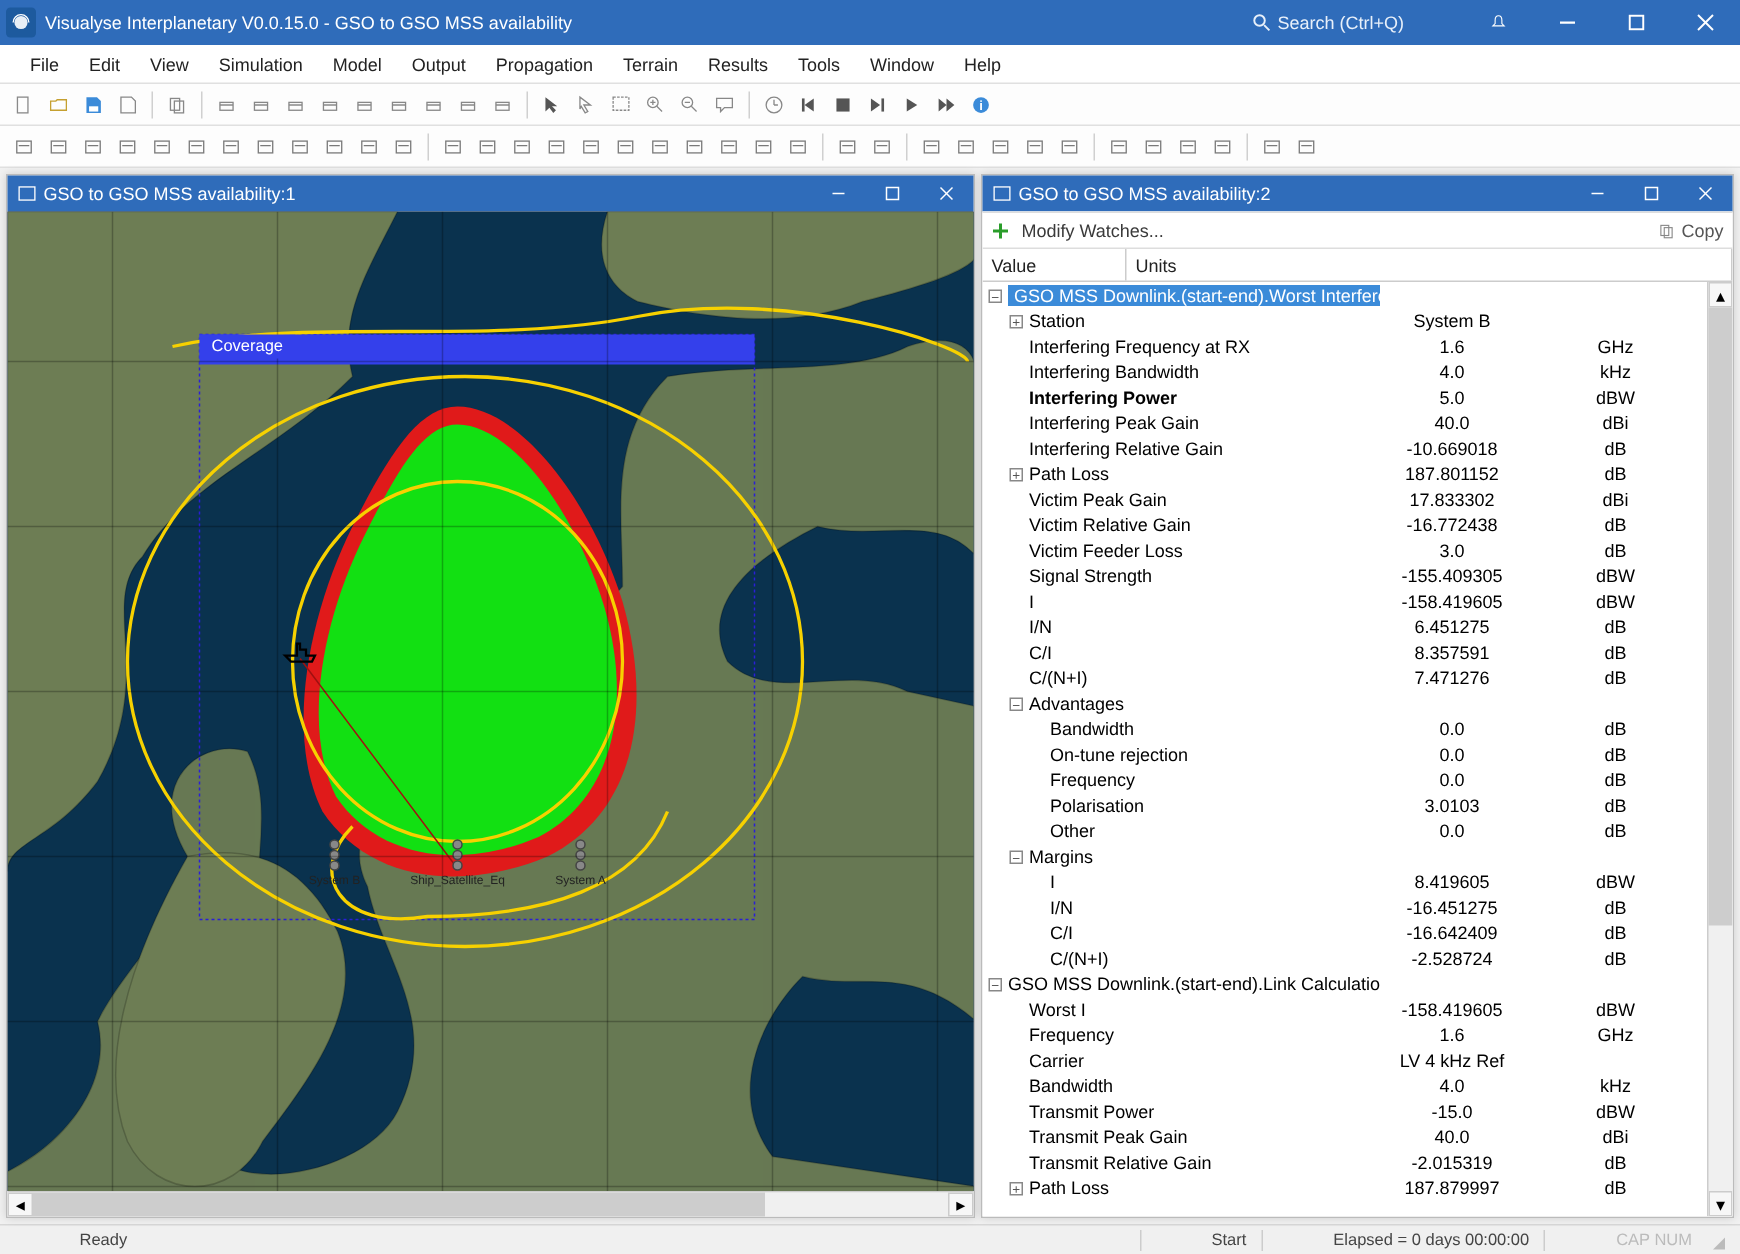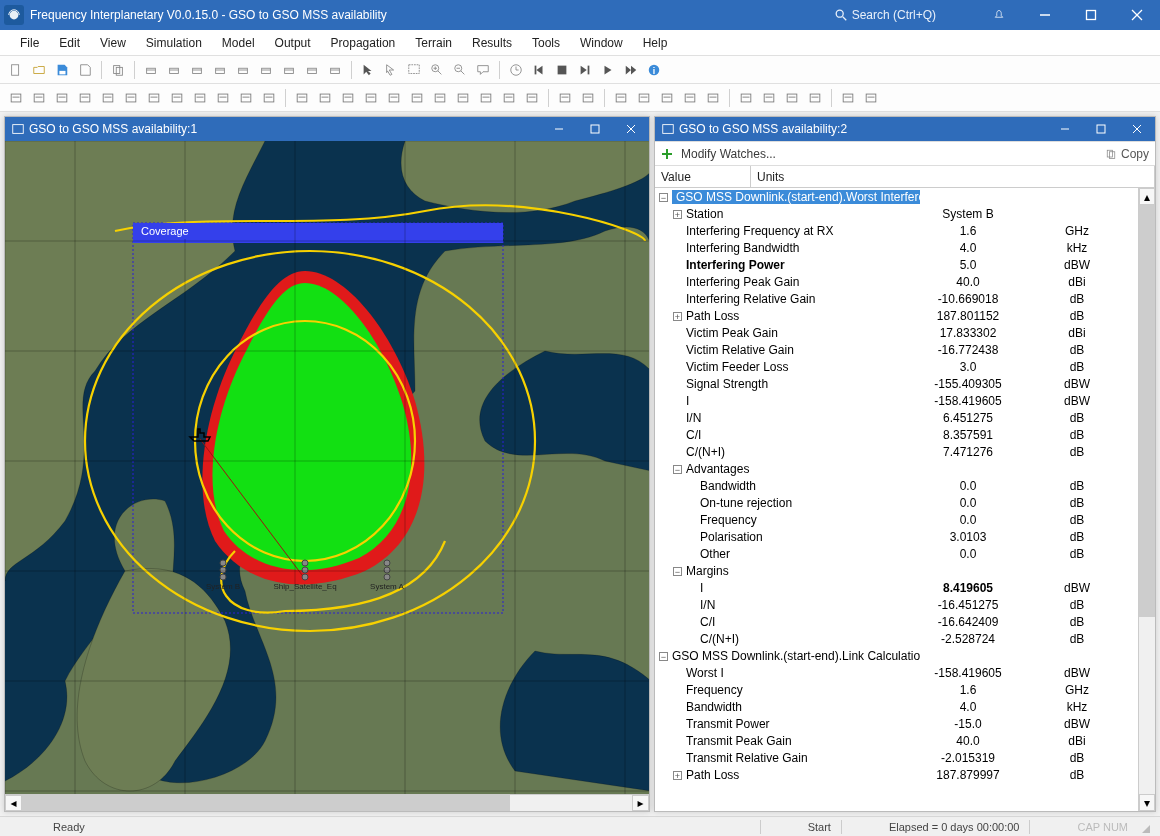--- a/index.html
+++ b/index.html
@@ -76,21 +76,21 @@
 </head>
 <body>
 
 <div class="titlebar">
   <div class="logo">
     <svg viewBox="0 0 16 16">
         <circle cx="8" cy="8" r="5" fill="#fff" opacity="0.9"></circle>
         <path d="M2 8 A6 6 0 0 1 14 8" stroke="#fff" fill="none"></path>
       </svg>
   </div>
-  <div class="title">Frequency Interplanetary V0.0.15.0 - GSO to GSO MSS availability</div>
+  <div class="title">Visualyse Interplanetary V0.0.15.0 - GSO to GSO MSS availability</div>
   <div class="search">
     <svg viewBox="0 0 16 16">
         <circle cx="6.5" cy="6.5" r="4" stroke="#e8f0fa" fill="none" stroke-width="1.5"></circle>
         <line x1="10" y1="10" x2="14" y2="14" stroke="#e8f0fa" stroke-width="1.5"></line>
       </svg>
     <span>Search (Ctrl+Q)</span>
   </div>
   <div class="winbtn">
       <svg viewBox="0 0 16 16">
         <path d="M8 2 C6 2 5 4 5 6 L5 9 L3 11 L13 11 L11 9 L11 6 C11 4 10 2 8 2 Z" fill="none" stroke="#fff"></path>
@@ -774,21 +774,21 @@
               <div class="vcell" style="width: 96px;">0.0</div>
               <div class="ucell" style="flex: 1 1 0%;">dB</div>
             </div>
             <div class="watch-row">
               <div style="width: 265px; padding-left: 4px; white-space: nowrap; overflow: hidden;"><span class="indent" style="width:14px"></span><span class="toggle">−</span><span>Margins</span></div>
               <div class="vcell" style="width: 96px;"></div>
               <div class="ucell" style="flex: 1 1 0%;"></div>
             </div>
             <div class="watch-row">
               <div style="width: 265px; padding-left: 4px; white-space: nowrap; overflow: hidden;"><span class="indent" style="width:28px"></span><span class="indent" style="width:13px"></span><span>I</span></div>
-              <div class="vcell" style="width: 96px; font-weight: bold;">8.419605</div>
+              <div class="vcell" style="width: 96px;">8.419605</div>
               <div class="ucell" style="flex: 1 1 0%;">dBW</div>
             </div>
             <div class="watch-row">
               <div style="width: 265px; padding-left: 4px; white-space: nowrap; overflow: hidden;"><span class="indent" style="width:28px"></span><span class="indent" style="width:13px"></span><span>I/N</span></div>
               <div class="vcell" style="width: 96px;">-16.451275</div>
               <div class="ucell" style="flex: 1 1 0%;">dB</div>
             </div>
             <div class="watch-row">
               <div style="width: 265px; padding-left: 4px; white-space: nowrap; overflow: hidden;"><span class="indent" style="width:28px"></span><span class="indent" style="width:13px"></span><span>C/I</span></div>
               <div class="vcell" style="width: 96px;">-16.642409</div>
@@ -806,20 +806,25 @@
             </div>
             <div class="watch-row">
               <div style="width: 265px; padding-left: 4px; white-space: nowrap; overflow: hidden;"><span class="indent" style="width:14px"></span><span class="indent" style="width:13px"></span><span>Worst I</span></div>
               <div class="vcell" style="width: 96px;">-158.419605</div>
               <div class="ucell" style="flex: 1 1 0%;">dBW</div>
             </div>
             <div class="watch-row">
               <div style="width: 265px; padding-left: 4px; white-space: nowrap; overflow: hidden;"><span class="indent" style="width:14px"></span><span class="indent" style="width:13px"></span><span>Frequency</span></div>
               <div class="vcell" style="width: 96px;">1.6</div>
               <div class="ucell" style="flex: 1 1 0%;">GHz</div>
+            </div>
+            <div class="watch-row">
+              <div style="width: 265px; padding-left: 4px; white-space: nowrap; overflow: hidden;"><span class="indent" style="width:14px"></span><span class="indent" style="width:13px"></span><span>Carrier</span></div>
+              <div class="vcell" style="width: 96px;">LV 4 kHz Ref</div>
+              <div class="ucell" style="flex: 1 1 0%;"></div>
             </div>
             <div class="watch-row">
               <div style="width: 265px; padding-left: 4px; white-space: nowrap; overflow: hidden;"><span class="indent" style="width:14px"></span><span class="indent" style="width:13px"></span><span>Bandwidth</span></div>
               <div class="vcell" style="width: 96px;">4.0</div>
               <div class="ucell" style="flex: 1 1 0%;">kHz</div>
             </div>
             <div class="watch-row">
               <div style="width: 265px; padding-left: 4px; white-space: nowrap; overflow: hidden;"><span class="indent" style="width:14px"></span><span class="indent" style="width:13px"></span><span>Transmit Power</span></div>
               <div class="vcell" style="width: 96px;">-15.0</div>
               <div class="ucell" style="flex: 1 1 0%;">dBW</div>

